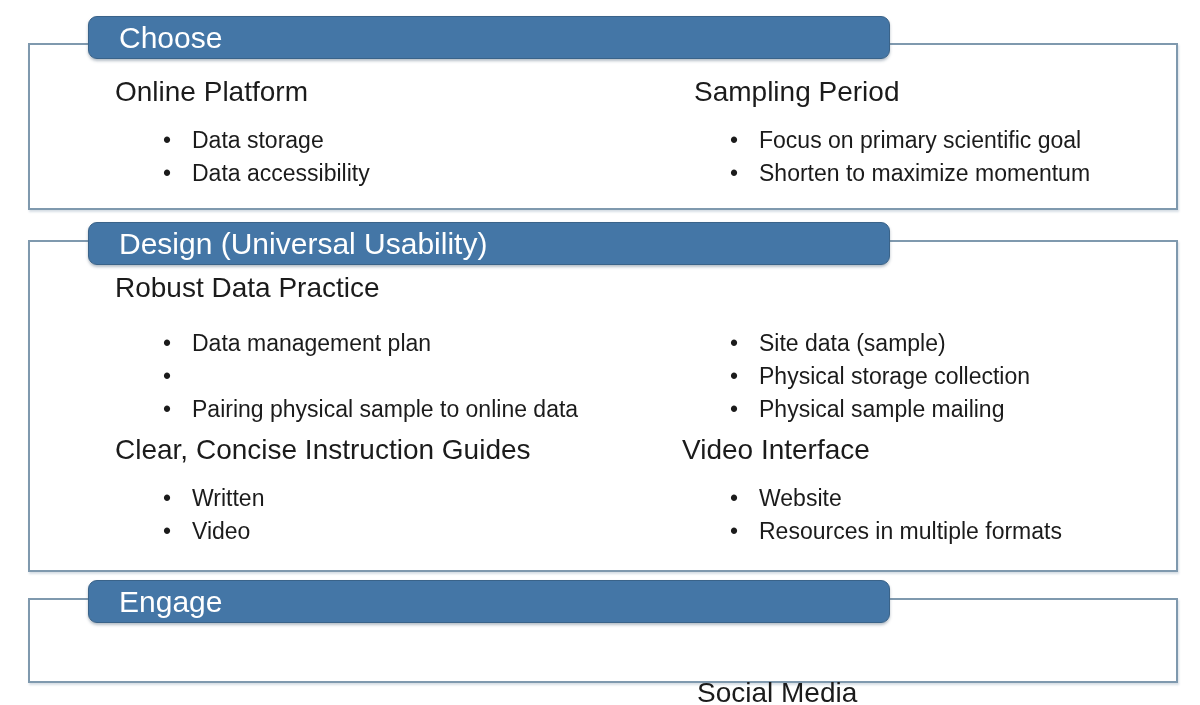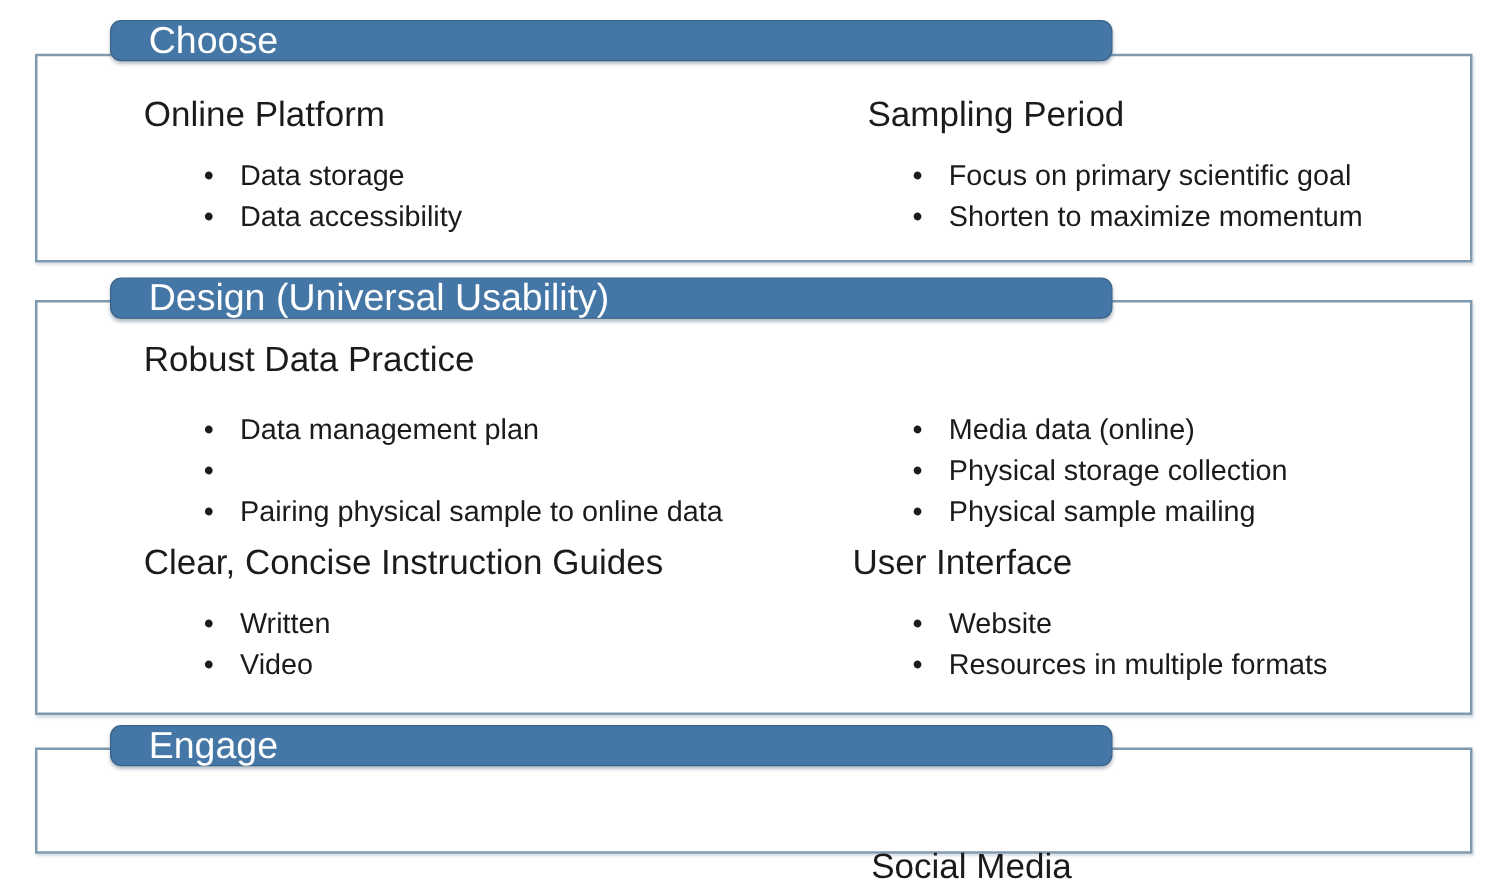--- a/index.html
+++ b/index.html
@@ -14,21 +14,21 @@
   .panel{
     position:absolute;
     left:28px;width:1150px;
     background:#ffffff;
     border:2px solid #7f99ae;
     box-sizing:border-box;
     box-shadow:1px 2px 2px rgba(140,160,180,0.35);
   }
   .bar{
     position:absolute;
-    left:88px;width:802px;height:33px;
+    left:88px;width:802px;height:43px;
     background:#4476a6;
     border:1px solid #3a6389;
     border-radius:9px;
     box-sizing:border-box;
     box-shadow:0 2px 3px rgba(90,110,130,0.45);
     display:flex;align-items:center;
     padding-left:30px;
     color:#ffffff;
     font-size:30px;
     white-space:nowrap;
@@ -108,33 +108,33 @@
     </div>
     <div class="bi">
       <span class="dot">•</span>
       <span>Video</span>
     </div>
   </div>
 
   <div class="blist" style="left:730px;top:327px;">
     <div class="bi">
       <span class="dot">•</span>
-      <span>Media data (online)</span>
+      <span>Site data (sample)</span>
     </div>
     <div class="bi">
       <span class="dot">•</span>
       <span>Physical storage collection</span>
     </div>
     <div class="bi">
       <span class="dot">•</span>
       <span>Physical sample mailing</span>
     </div>
   </div>
 
-  <div class="h" style="left:682px;top:434px;">User Interface</div>
+  <div class="h" style="left:682px;top:434px;">Video Interface</div>
   <div class="blist" style="left:730px;top:482px;">
     <div class="bi">
       <span class="dot">•</span>
       <span>Website</span>
     </div>
     <div class="bi">
       <span class="dot">•</span>
       <span>Resources in multiple formats</span>
     </div>
   </div>

